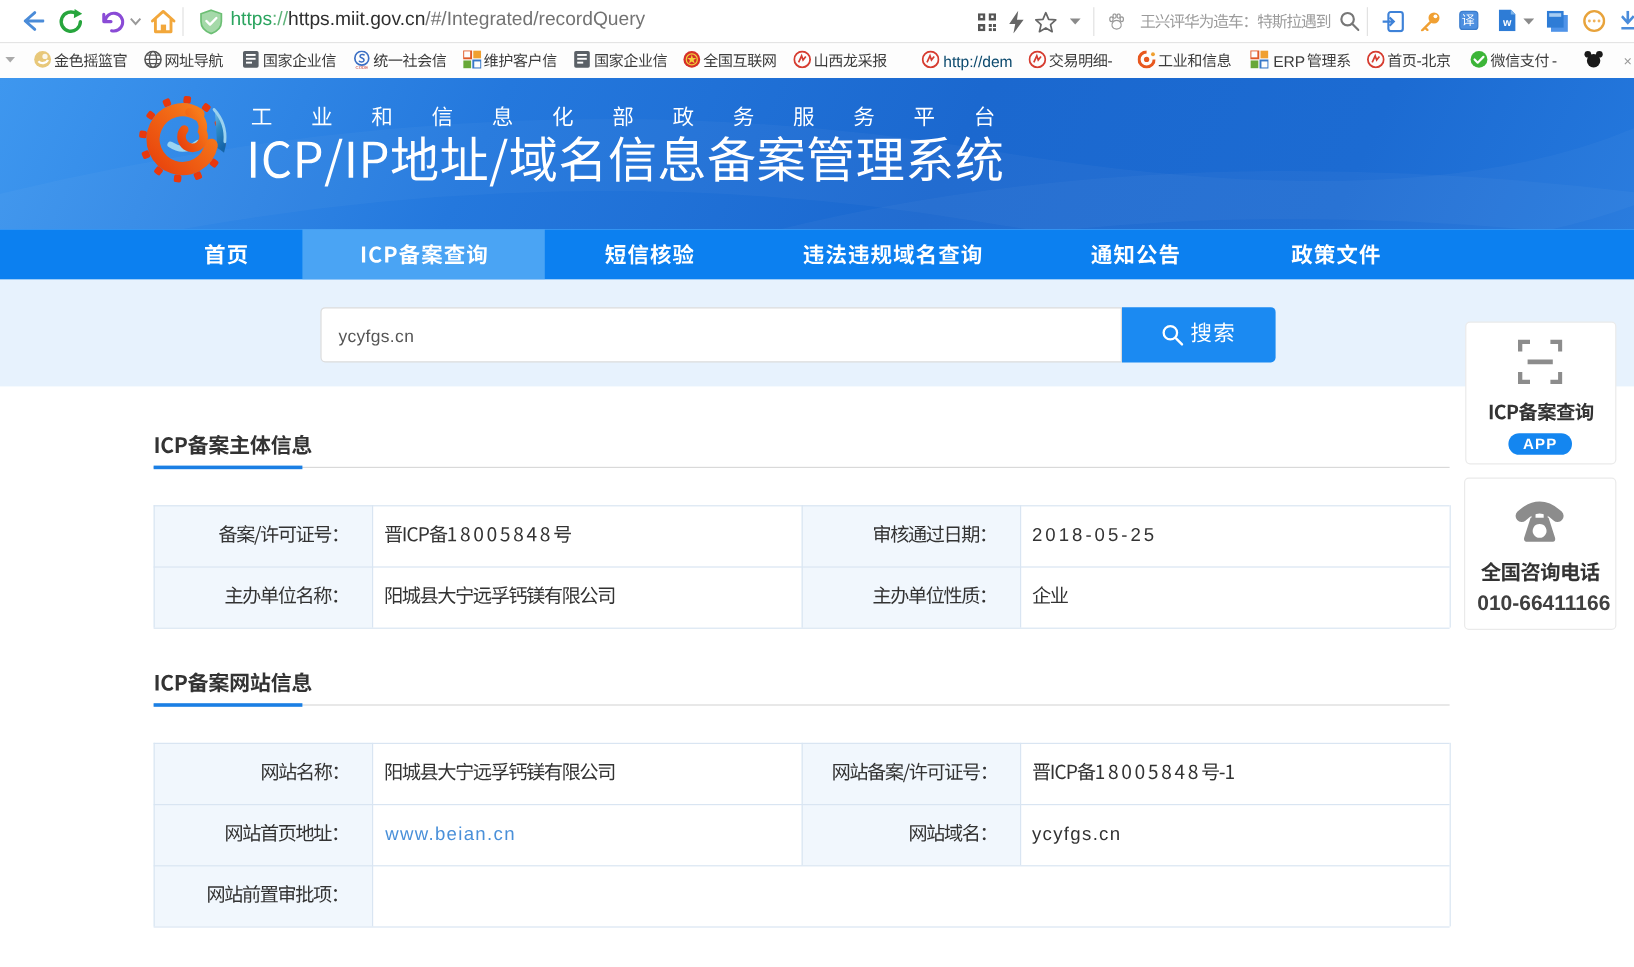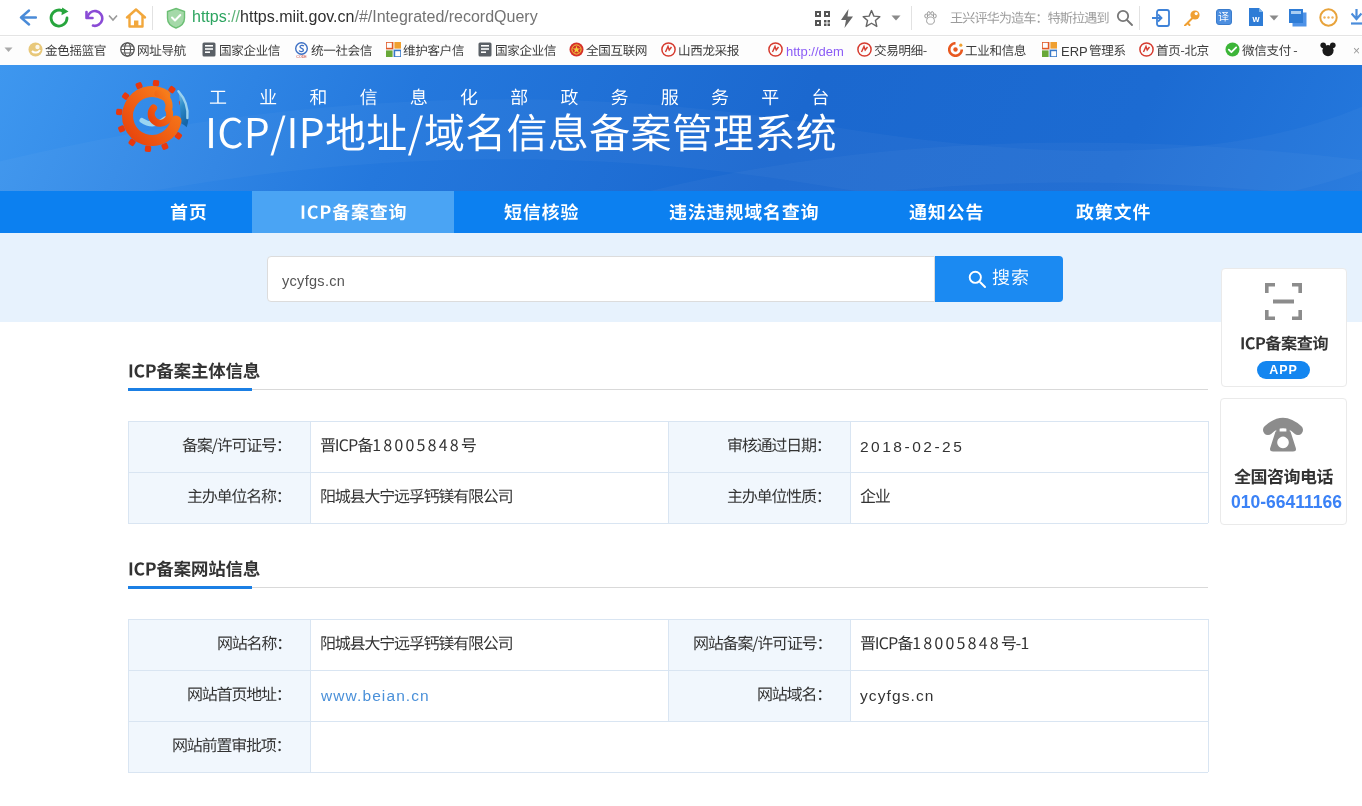--- a/index.html
+++ b/index.html
@@ -249,21 +249,21 @@
         <use href="#q41" x="1936.5"></use>
         <use href="#q42" x="2904.8"></use>
         <use href="#q43" x="3873"></use>
       </g>
     </svg>
   </div>
 <div class="a" style="left:768px;top:42px"><svg width="15" height="15" viewBox="0 0 15 15">
       <circle cx="7.5" cy="7.5" r="6.6" fill="none" stroke="#d63c30" stroke-width="1.5"></circle>
       <path d="M4.5 10 L7 4.5 L8.2 8 L10.5 5" stroke="#d63c30" stroke-width="1.4" fill="none"></path>
     </svg></div>
-<div class="t" style="left:786px;top:44px;font-size:13px;color:#8b5cf6">http://dem</div>
+<div class="t" style="left:786px;top:44px;font-size:13px;color:#0c4a6e">http://dem</div>
 <div class="a" style="left:857px;top:42px"><svg width="15" height="15" viewBox="0 0 15 15">
       <circle cx="7.5" cy="7.5" r="6.6" fill="none" stroke="#d63c30" stroke-width="1.5"></circle>
       <path d="M4.5 10 L7 4.5 L8.2 8 L10.5 5" stroke="#d63c30" stroke-width="1.4" fill="none"></path>
     </svg></div>
 <div class="a" style="left:874px;top:44px">
     <svg style="display:block;" width="53.2" height="15.6">
       <g fill="#3c3c3c" transform="translate(0,11.1) scale(0.01260,-0.01260)">
         <use href="#q44"></use>
         <use href="#q45" x="968.3"></use>
         <use href="#q46" x="1936.5"></use>
@@ -589,21 +589,21 @@
         <use href="#q122"></use>
         <use href="#q123" x="925"></use>
         <use href="#q124" x="1850"></use>
         <use href="#q125" x="2775"></use>
         <use href="#q126" x="3700"></use>
         <use href="#q127" x="4625"></use>
         <use href="#q7" x="5550"></use>
       </g>
     </svg>
   </div>
-<div class="t" style="left:860px;top:438px;font-size:15.5px;color:#333;letter-spacing:2.5px">2018-02-25</div>
+<div class="t" style="left:860px;top:438px;font-size:15.5px;color:#333;letter-spacing:2.5px">2018-05-25</div>
 <div class="a" style="left:187.2px;top:488.0px">
     <svg style="display:block;" width="104.8" height="19.8">
       <g fill="#333" transform="translate(0,14.1) scale(0.01600,-0.01600)">
         <use href="#q128"></use>
         <use href="#q129" x="925"></use>
         <use href="#q130" x="1850"></use>
         <use href="#q131" x="2775"></use>
         <use href="#q76" x="3700"></use>
         <use href="#q132" x="4625"></use>
         <use href="#q7" x="5550"></use>
@@ -806,21 +806,21 @@
       <g fill="#333" transform="translate(0,15.0) scale(0.01700,-0.01700)">
         <use href="#q153"></use>
         <use href="#q154" x="970.6"></use>
         <use href="#q155" x="1941.2"></use>
         <use href="#q87" x="2911.8"></use>
         <use href="#q156" x="3882.4"></use>
         <use href="#q157" x="4852.9"></use>
       </g>
     </svg>
   </div>
-<div class="t" style="left:1231px;top:492px;font-size:17.5px;font-weight:bold;color:#3b82f6;letter-spacing:0px">010-66411166</div>
+<div class="t" style="left:1231px;top:492px;font-size:17.5px;font-weight:bold;color:#404040;letter-spacing:0px">010-66411166</div>
 <svg width="0" height="0" style="position:absolute">
     <defs>
       <path id="q0" d="M103 773H897V699H103ZM147 422H863V348H147ZM52 39H949V-35H52ZM460 754H538V-9H460Z"></path>
       <path id="q1" d="M53 358H947V287H53ZM610 195 678 231Q723 191 774 144Q825 96 872 50Q918 3 948 -33L876 -75Q848 -40 803 8Q758 55 707 104Q656 154 610 195ZM304 234 385 204Q351 155 305 104Q259 53 208 7Q158 -39 107 -74Q100 -66 89 -56Q78 -46 66 -36Q54 -26 45 -20Q94 13 144 56Q193 98 235 144Q277 191 304 234ZM58 722 126 750Q159 705 190 654Q220 602 244 552Q269 502 282 462L209 429Q197 469 173 520Q149 572 120 624Q90 677 58 722ZM356 801 426 825Q452 778 476 724Q500 669 518 616Q535 564 544 523L468 497Q461 538 444 590Q426 643 404 698Q382 754 356 801ZM849 798 935 774Q903 708 864 638Q825 568 785 504Q745 439 709 390L636 414Q663 452 692 500Q722 547 750 599Q779 651 804 702Q830 753 849 798Z"></path>
       <path id="q2" d="M330 349H961V277H330ZM358 789H916V718H358ZM603 772H679V-79H603ZM826 664 900 646Q888 603 874 557Q860 511 846 468Q832 425 819 393L759 410Q771 444 784 488Q797 533 808 580Q820 626 826 664ZM392 646 456 663Q471 623 484 578Q496 534 505 492Q514 449 517 416L449 397Q446 431 438 474Q429 517 418 562Q406 607 392 646ZM97 762 145 807Q172 785 201 758Q230 731 256 705Q282 679 297 658L247 605Q232 627 206 654Q181 681 152 710Q124 738 97 762ZM172 -60 157 9 177 41 350 171Q354 156 362 138Q371 119 378 108Q316 59 278 30Q239 0 218 -16Q196 -33 186 -42Q177 -52 172 -60ZM43 526H223V454H43ZM172 -60Q168 -51 162 -39Q157 -27 150 -15Q142 -3 135 4Q149 12 166 32Q182 52 182 84V527H252V20Q252 20 240 12Q228 3 212 -10Q196 -22 184 -36Q172 -49 172 -60Z"></path>
       <path id="q3" d="M856 773 913 716Q846 674 759 638Q672 602 576 572Q479 541 385 517Q382 530 374 548Q365 565 357 577Q426 595 497 616Q568 638 634 664Q700 689 757 716Q814 744 856 773ZM530 826H605V470Q605 446 615 438Q625 431 660 431Q668 431 690 431Q712 431 739 431Q766 431 790 431Q813 431 823 431Q843 431 852 440Q862 448 866 472Q871 496 873 542Q886 533 906 525Q925 517 940 513Q936 456 925 424Q914 391 892 378Q870 365 829 365Q823 365 805 365Q787 365 764 365Q740 365 717 365Q694 365 676 365Q659 365 653 365Q604 365 578 374Q551 383 540 406Q530 429 530 470ZM325 842 395 817Q359 757 311 700Q263 643 210 594Q156 544 102 507Q96 514 86 524Q76 535 66 546Q55 556 46 563Q101 596 152 640Q203 684 248 736Q293 787 325 842ZM223 678 277 732 298 726V337H223ZM460 339H539V-80H460ZM52 222H949V149H52Z"></path>
       <path id="q4" d="M82 599H853V524H82ZM823 599H901Q901 599 900 592Q900 584 900 575Q900 566 900 560Q894 410 888 305Q882 200 874 132Q867 65 856 27Q846 -11 831 -28Q814 -49 795 -58Q776 -66 748 -69Q722 -71 678 -70Q635 -70 588 -67Q587 -50 580 -28Q573 -6 562 11Q613 6 656 6Q699 5 717 5Q733 4 743 7Q753 10 761 19Q773 32 782 68Q791 103 798 170Q806 236 812 338Q818 440 823 584ZM411 838H487V719Q487 652 482 574Q476 496 456 412Q437 329 396 246Q355 162 287 82Q219 3 114 -66Q108 -57 98 -47Q87 -37 76 -27Q64 -17 55 -11Q155 54 220 128Q286 202 325 280Q364 358 382 436Q400 513 406 585Q411 657 411 720ZM162 784 226 812Q257 779 288 737Q319 695 335 665L267 632Q257 653 240 679Q223 705 202 733Q182 761 162 784ZM499 371 561 401Q587 372 614 337Q641 302 664 268Q688 235 701 209L635 173Q622 200 600 234Q578 269 552 304Q525 340 499 371Z"></path>
       <path id="q5" d="M427 714H905V649H427ZM305 520H949V456H305ZM437 827 507 811Q483 735 446 664Q410 593 367 544Q361 550 349 556Q337 563 325 570Q313 577 304 580Q348 627 382 692Q417 758 437 827ZM594 840H668V478H594ZM70 760 126 800Q154 777 184 749Q213 721 239 694Q265 666 280 643L221 598Q206 621 181 650Q156 678 127 707Q98 736 70 760ZM251 456V71H179V386H47V456ZM456 310V155H796V310ZM385 374H871V92H385ZM228 98Q251 98 271 83Q291 68 327 47Q372 21 436 14Q500 7 580 7Q625 7 676 8Q728 9 780 12Q833 14 882 18Q931 21 971 26Q967 16 962 2Q957 -12 954 -26Q950 -40 949 -51Q916 -53 869 -54Q822 -56 770 -58Q717 -59 668 -60Q618 -61 579 -61Q491 -61 426 -52Q362 -44 314 -16Q286 1 264 16Q243 32 227 32Q211 32 189 18Q167 3 143 -21Q119 -45 94 -73L47 -7Q94 37 142 68Q190 98 228 98Z"></path>
       <path id="q6" d="M77 695H924V622H77ZM61 184H942V110H61ZM507 560H586V-80H507ZM168 321Q166 330 161 344Q156 358 150 373Q145 388 140 399Q156 403 173 424Q190 445 210 478Q221 495 242 532Q262 568 288 619Q313 670 338 728Q363 787 383 845L468 822Q434 738 393 656Q352 573 309 500Q266 426 222 368V365Q222 365 214 360Q206 356 195 350Q184 343 176 336Q168 328 168 321ZM168 321V381L216 407H858V336H276Q246 336 224 334Q201 332 187 329Q173 326 168 321Z"></path>
       <path id="q7" d="M250 486Q220 486 197 506Q174 526 174 560Q174 595 197 616Q220 636 250 636Q280 636 303 616Q326 595 326 560Q326 526 303 506Q280 486 250 486ZM250 -4Q220 -4 197 16Q174 37 174 71Q174 105 197 126Q220 146 250 146Q280 146 303 126Q326 105 326 71Q326 37 303 16Q280 -4 250 -4Z"></path>

